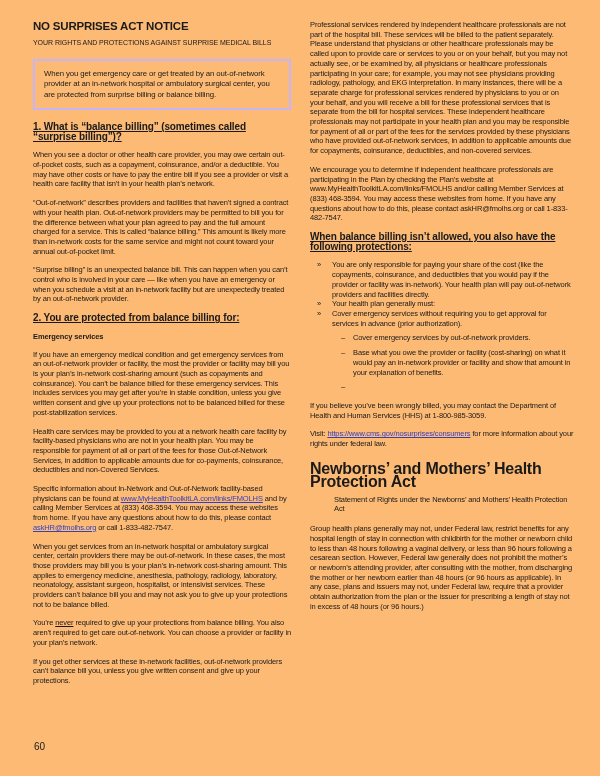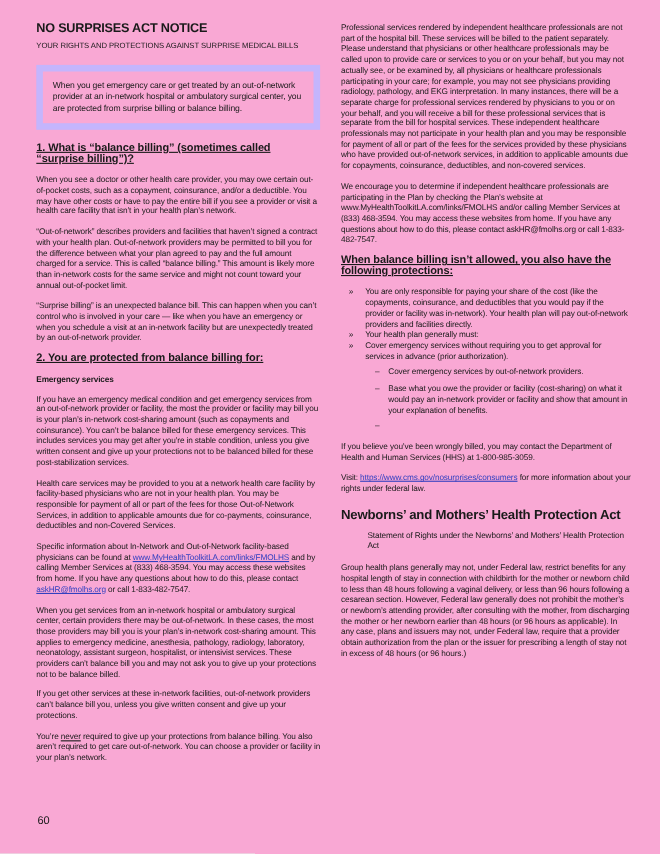--- a/index.html
+++ b/index.html
@@ -1,52 +1,52 @@
 <!DOCTYPE html>
 <html><head>
 <meta charset="utf-8">
 <style>
   * { margin:0; padding:0; box-sizing:border-box; }
   html,body { background:#e8e8e8; }
   .page {
-    width:600px; height:776px; background:#f9a8d4; position:relative;
+    width:600px; height:776px; background:#fdba74; position:relative;
     font-family:"Liberation Sans", sans-serif; color:#1a1a1a;
     overflow:hidden; margin:0 auto;
   }
   .columns { display:flex; padding:20px 26px 0 33px; gap:19px; }
   .col { font-size:7.5px; line-height:9.7px; letter-spacing:-0.12px; }
   .col-left  { width:258px; flex:none; }
   .col-right { width:264px; flex:none; }
 
   .doc-title { font-size:11.5px; line-height:13px; font-weight:bold; letter-spacing:-0.2px; }
   .doc-subtitle { font-size:7px; margin-top:5px; letter-spacing:-0.05px; }
 
   .notice-box {
-    border:6px solid #c4b5fd; margin:11px 0 12px 0;
+    border:2px solid #c4b5fd; margin:11px 0 12px 0;
     padding:8px 9px; font-size:7.8px; line-height:10.4px;
   }
 
   .section-heading {
     font-size:10px; font-weight:bold; text-decoration:underline;
     margin:0 0 9px 0;
   }
   .para { margin:0 0 9px 0; }
   .bold-subhead { font-weight:bold; margin:11px 0 8px 0; font-size:7.5px; }
 
   .link { color:#3340c0; text-decoration:underline; cursor:pointer; }
   .u { text-decoration:underline; }
 
   .bullet-list { margin:0 0 9px 0; }
   .bullet-row { display:flex; }
   .bullet-marker { flex:none; width:22px; padding-left:7px; }
   .sub-row { display:flex; margin-top:5px; padding-left:31px; }
   .sub-marker { flex:none; width:12px; }
   .b-text { flex:1; }
 
-  .act-heading { font-size:12px; line-height:13px; font-weight:bold; letter-spacing:-0.2px; margin:13px 0 7px 0; }
+  .act-heading { font-size:16px; line-height:13px; font-weight:bold; letter-spacing:-0.2px; margin:13px 0 7px 0; }
   .act-sub { margin:0 0 10px 0;padding-left:24px; }
 
   .page-number { position:absolute; left:18px; top:741px; font-size:10px; letter-spacing:-0.1px;margin-left:16px; }
 </style>
 </head>
 <body>
 
 <div class="page">
   <div class="columns">
 
@@ -66,23 +66,23 @@
 
       <div class="bold-subhead" style="margin-top:0;">Emergency services</div>
 
       <p class="para">If you have an emergency medical condition and get emergency services from an out-of-network provider or facility, the most the provider or facility may bill you is your plan’s in-network cost-sharing amount (such as copayments and coinsurance). You can’t be balance billed for these emergency services. This includes services you may get after you’re in stable condition, unless you give written consent and give up your protections not to be balanced billed for these post-stabilization services.</p>
       <p class="para">Health care services may be provided to you at a network health care facility by facility-based physicians who are not in your health plan. You may be responsible for payment of all or part of the fees for those Out-of-Network Services, in addition to applicable amounts due for co-payments, coinsurance, deductibles and non-Covered Services.</p>
 
       <p class="para"><span>Specific information about In-Network and Out-of-Network facility-based physicians can be found at </span><a class="link">www.MyHealthToolkitLA.com/links/FMOLHS</a><span> and by calling Member Services at (833) 468-3594. You may access these websites from home. If you have any questions about how to do this, please contact </span><a class="link">askHR@fmolhs.org</a><span> or call 1-833-482-7547.</span></p>
 
 
       <p class="para">When you get services from an in-network hospital or ambulatory surgical center, certain providers there may be out-of-network. In these cases, the most those providers may bill you is your plan’s in-network cost-sharing amount. This applies to emergency medicine, anesthesia, pathology, radiology, laboratory, neonatology, assistant surgeon, hospitalist, or intensivist services. These providers can’t balance bill you and may not ask you to give up your protections not to be balance billed.</p>
+      <p class="para"><span>You’re </span><span class="u">never</span><span> required to give up your protections from balance billing. You also aren’t required to get care out-of-network. You can choose a provider or facility in your plan’s network.</span></p>
+
       <p class="para">If you get other services at these in-network facilities, out-of-network providers can’t balance bill you, unless you give written consent and give up your protections.</p>
-
-      <p class="para"><span>You’re </span><span class="u">never</span><span> required to give up your protections from balance billing. You also aren’t required to get care out-of-network. You can choose a provider or facility in your plan’s network.</span></p>
     </div>
 
     <div class="col col-right">
       <p class="para">Professional services rendered by independent healthcare professionals are not part of the hospital bill. These services will be billed to the patient separately. Please understand that physicians or other healthcare professionals may be called upon to provide care or services to you or on your behalf, but you may not actually see, or be examined by, all physicians or healthcare professionals participating in your care; for example, you may not see physicians providing radiology, pathology, and EKG interpretation. In many instances, there will be a separate charge for professional services rendered by physicians to you or on your behalf, and you will receive a bill for these professional services that is separate from the bill for hospital services. These independent healthcare professionals may not participate in your health plan and you may be responsible for payment of all or part of the fees for the services provided by these physicians who have provided out-of-network services, in addition to applicable amounts due for copayments, coinsurance, deductibles, and non-covered services.</p>
       <p class="para">We encourage you to determine if independent healthcare professionals are participating in the Plan by checking the Plan’s website at www.MyHealthToolkitLA.com/links/FMOLHS and/or calling Member Services at (833) 468-3594. You may access these websites from home. If you have any questions about how to do this, please contact askHR@fmolhs.org or call 1-833-482-7547.</p>
 
       <div class="section-heading">When balance billing isn’t allowed, you also have the following protections:</div>
 
       <div class="bullet-list">
         <div class="bullet-row">

